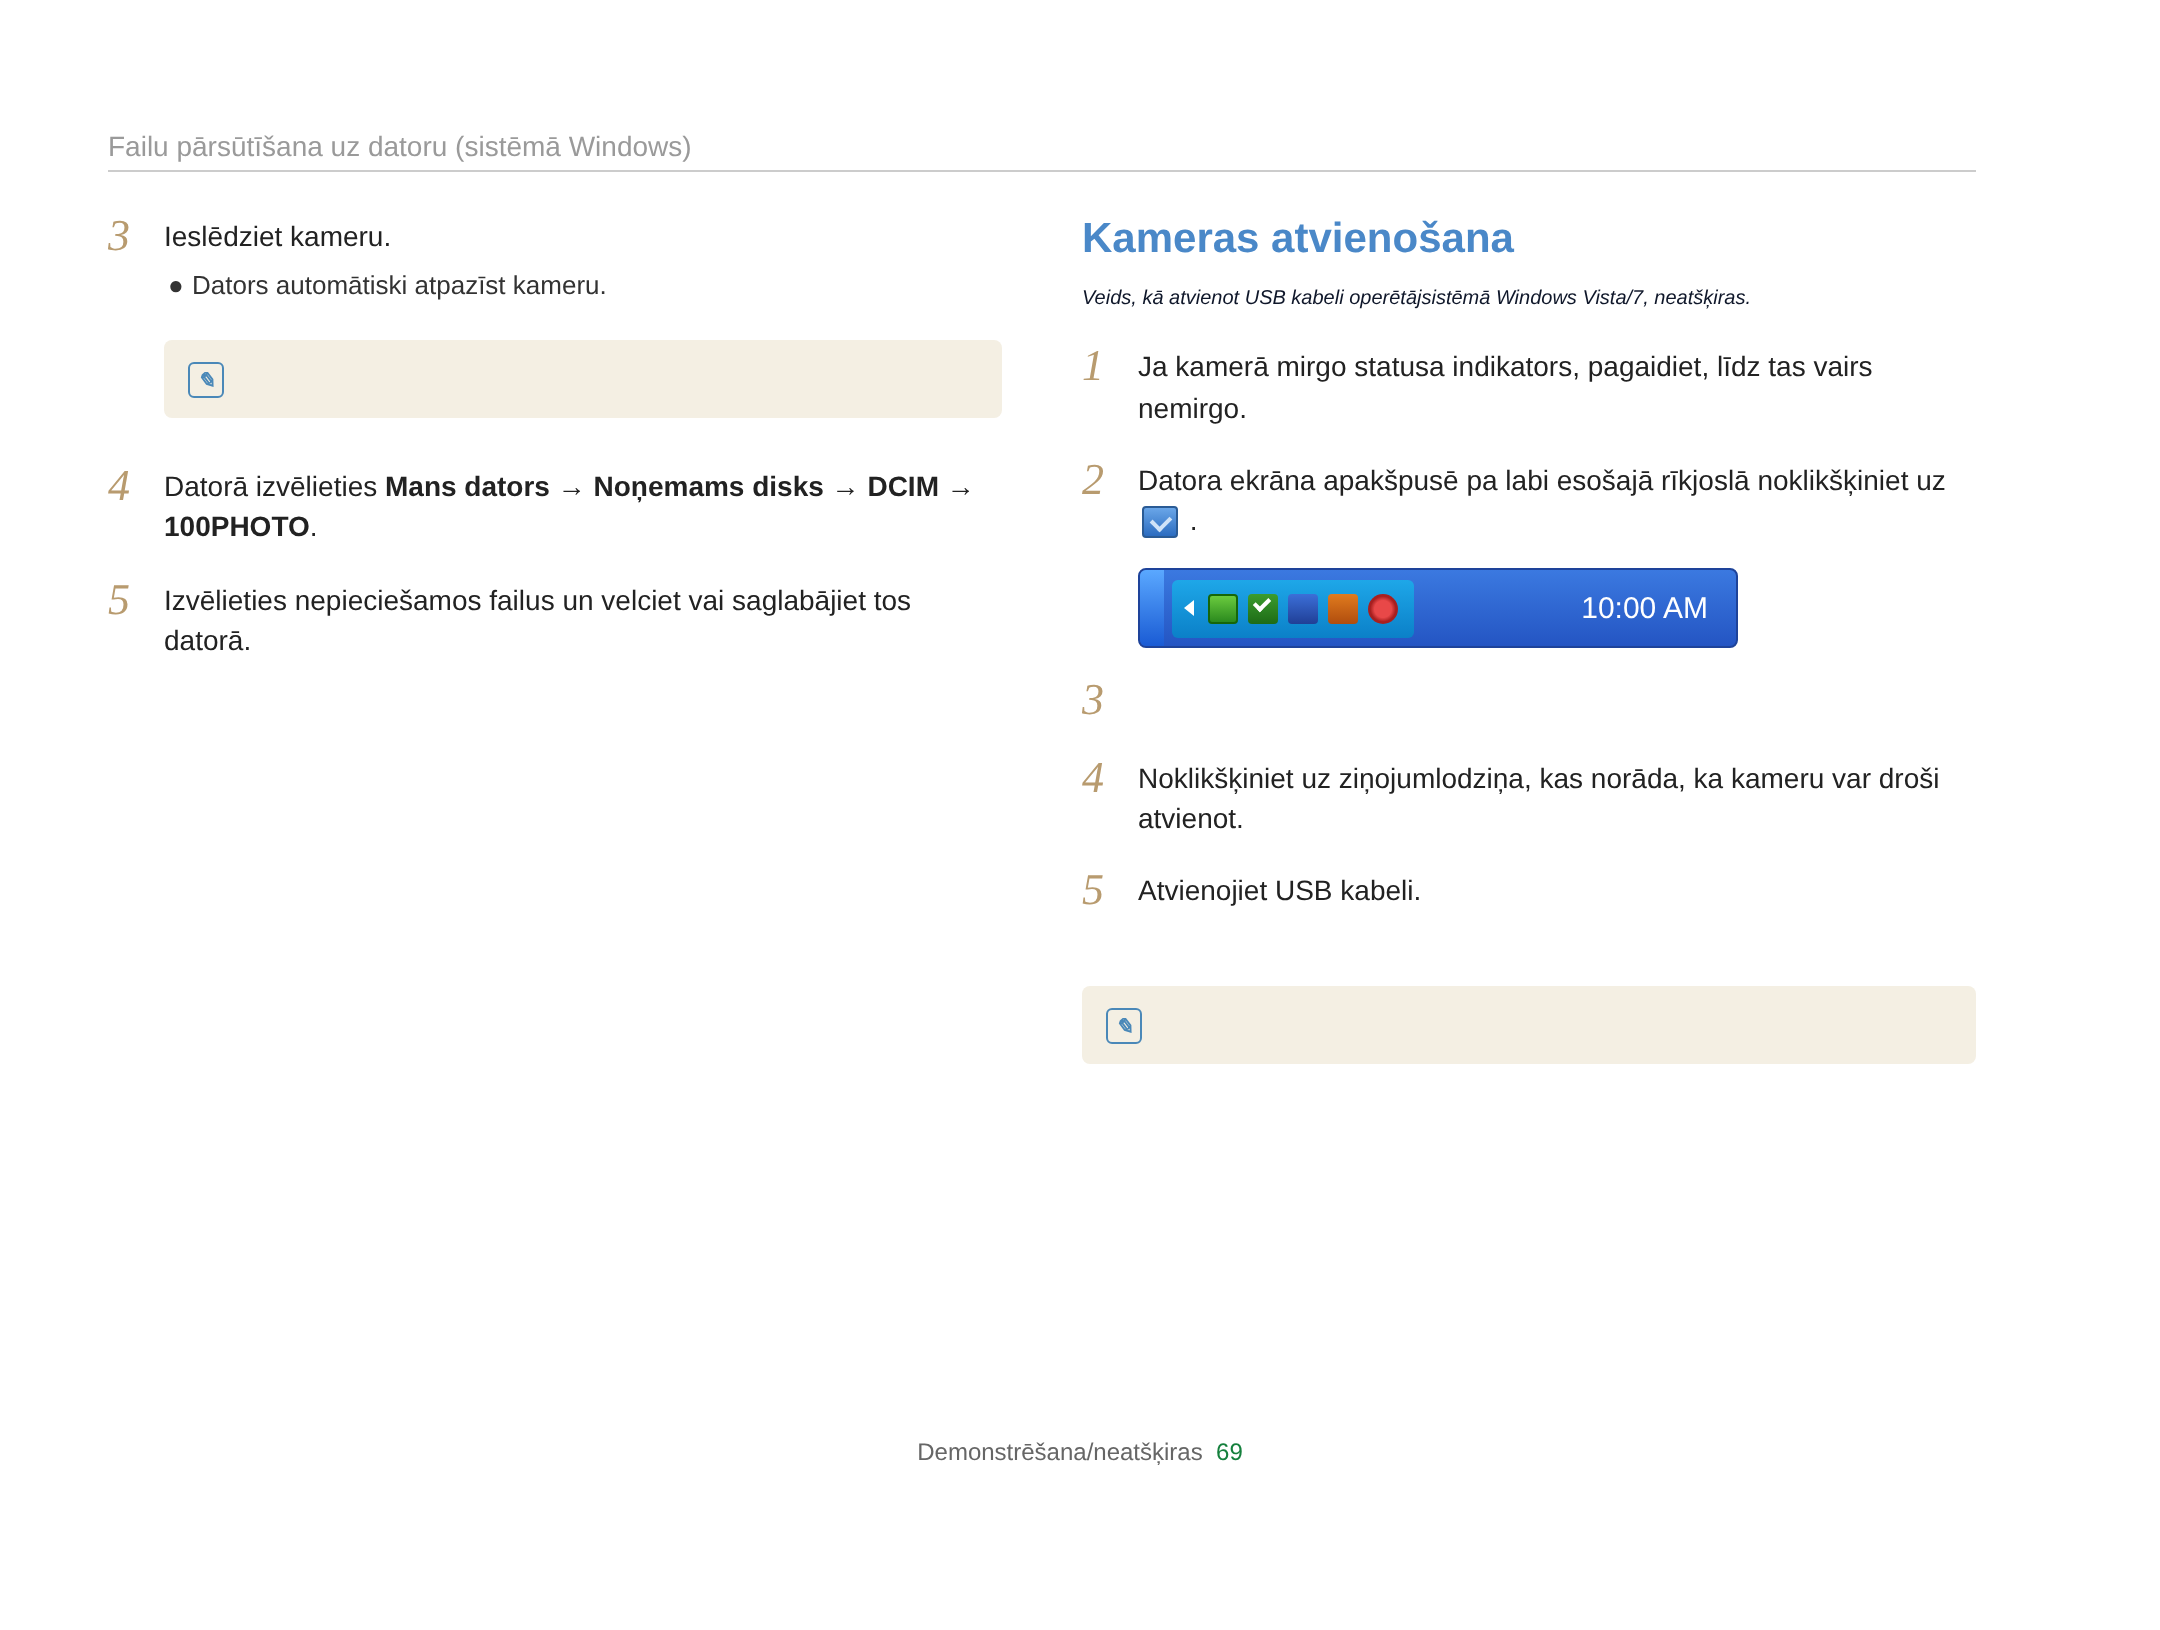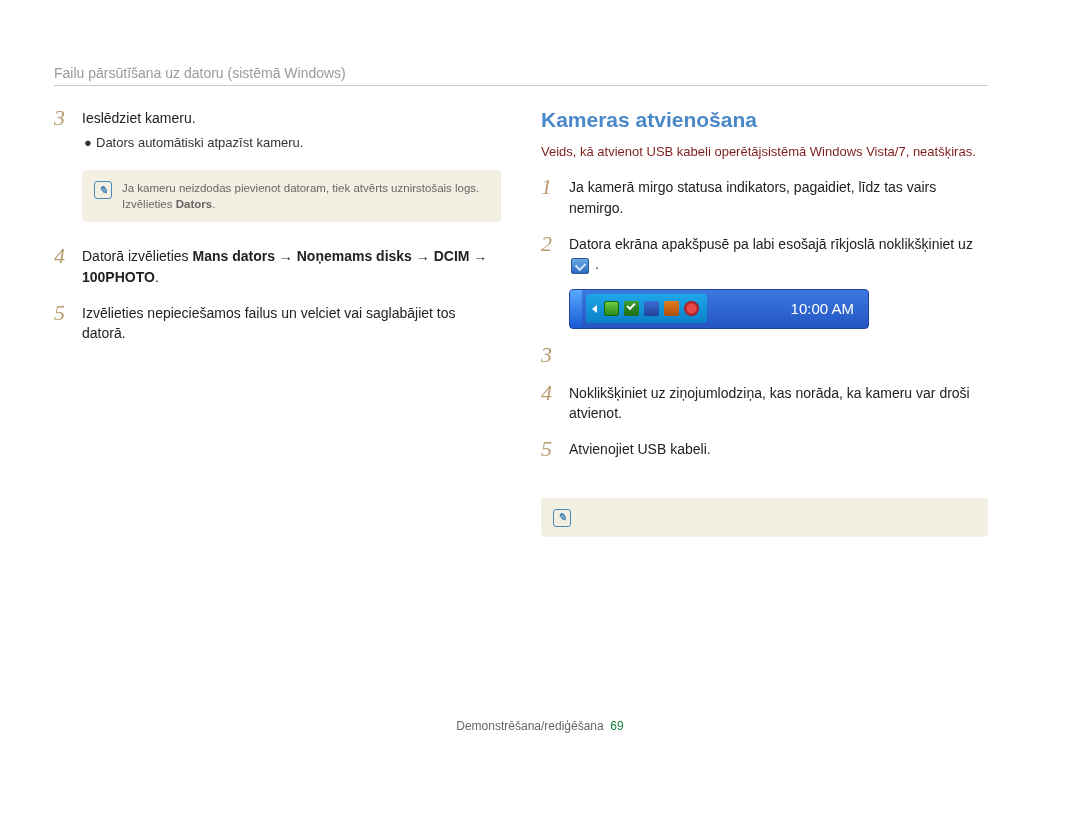--- a/index.html
+++ b/index.html
@@ -98,24 +98,25 @@
     line-height: 1.4;
   }
   .section-title {
     color: #4a88c8;
     font-size: 21px;
     font-weight: 700;
     line-height: 1.3;
     margin-bottom: 10px;
   }
   .section-intro {
-    font-size: 13px;
-    color: #7f1d1d;
+    font-size: 10px;
+    color: #0f172a;
     line-height: 1.4;
     margin-bottom: 14px;
+    font-style: italic;
   }
   .inline-icon {
     display: inline-block;
     vertical-align: middle;
     width: 18px;
     height: 16px;
     background: linear-gradient(#6aa6e8, #2b6cc0);
     border: 1px solid #2a5b95;
     border-radius: 2px;
     position: relative;
@@ -216,23 +217,20 @@
             <div class="bullet-item">
               <span class="dot">●</span>
               <span>Dators automātiski atpazīst kameru.</span>
             </div>
           </div>
         </div>
       </div>
 
       <div class="note-box">
         <div class="note-icon">✎</div>
-        <div class="note-text">
-          <span>Ja kameru neizdodas pievienot datoram, tiek atvērts uznirstošais logs. Izvēlieties </span><span class="bold">Dators</span><span>.</span>
-        </div>
       </div>
 
       <div style="height:22px"></div>
 
       <div class="step">
         <div class="step-num">4</div>
         <div class="step-body">
           <span>Datorā izvēlieties </span><span class="bold">Mans dators</span><span class="arrow"> → </span><span class="bold">Noņemams disks</span><span class="arrow"> → </span><span class="bold">DCIM</span><span class="arrow"> → </span><span class="bold">100PHOTO</span><span>.</span>
         </div>
       </div>
@@ -291,14 +289,14 @@
       <div style="height:10px"></div>
 
       <div class="note-box full">
         <div class="note-icon">✎</div>
       </div>
     </div>
   </div>
 </div>
 
 <div class="footer">
-  <span>Demonstrēšana/rediģēšana</span>&nbsp;&nbsp;<span class="pg">69</span>
+  <span>Demonstrēšana/neatšķiras</span>&nbsp;&nbsp;<span class="pg">69</span>
 </div>
 
 </body></html>

